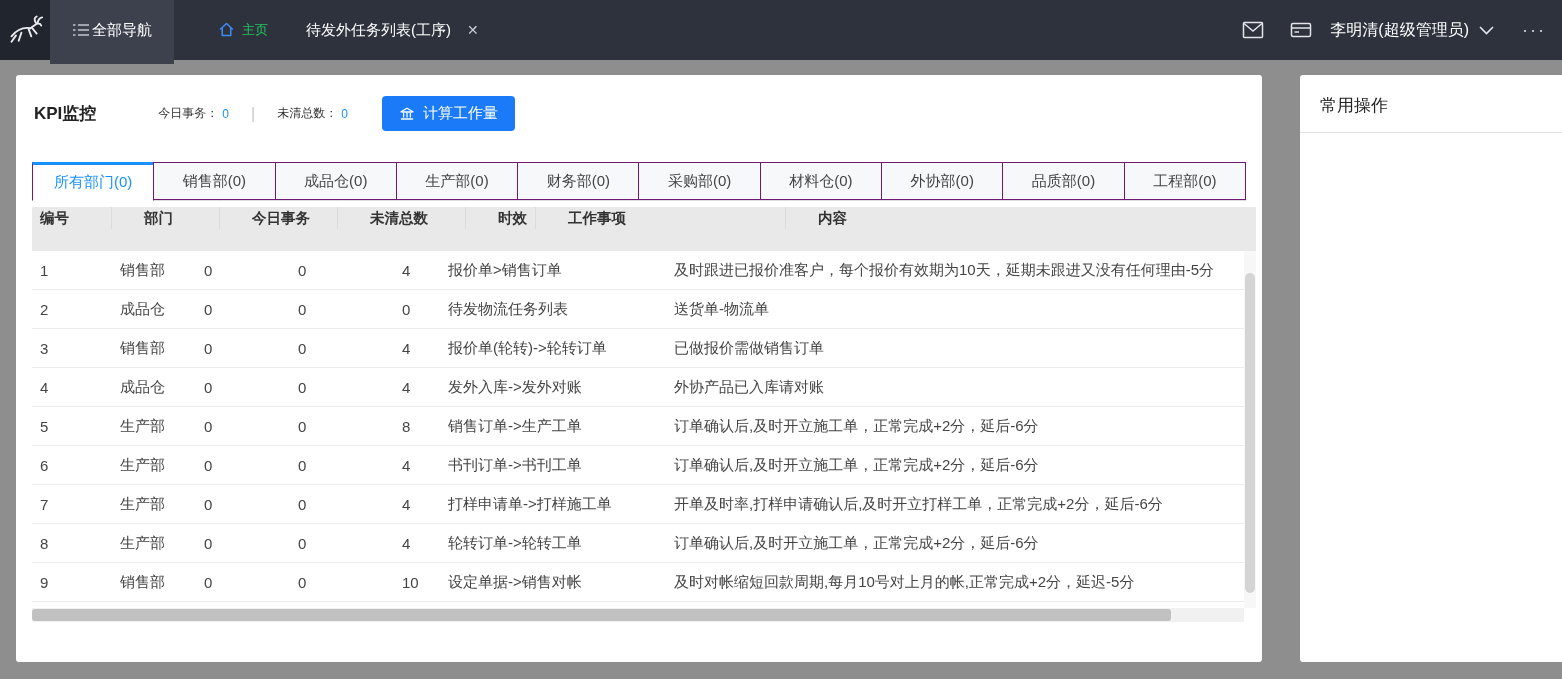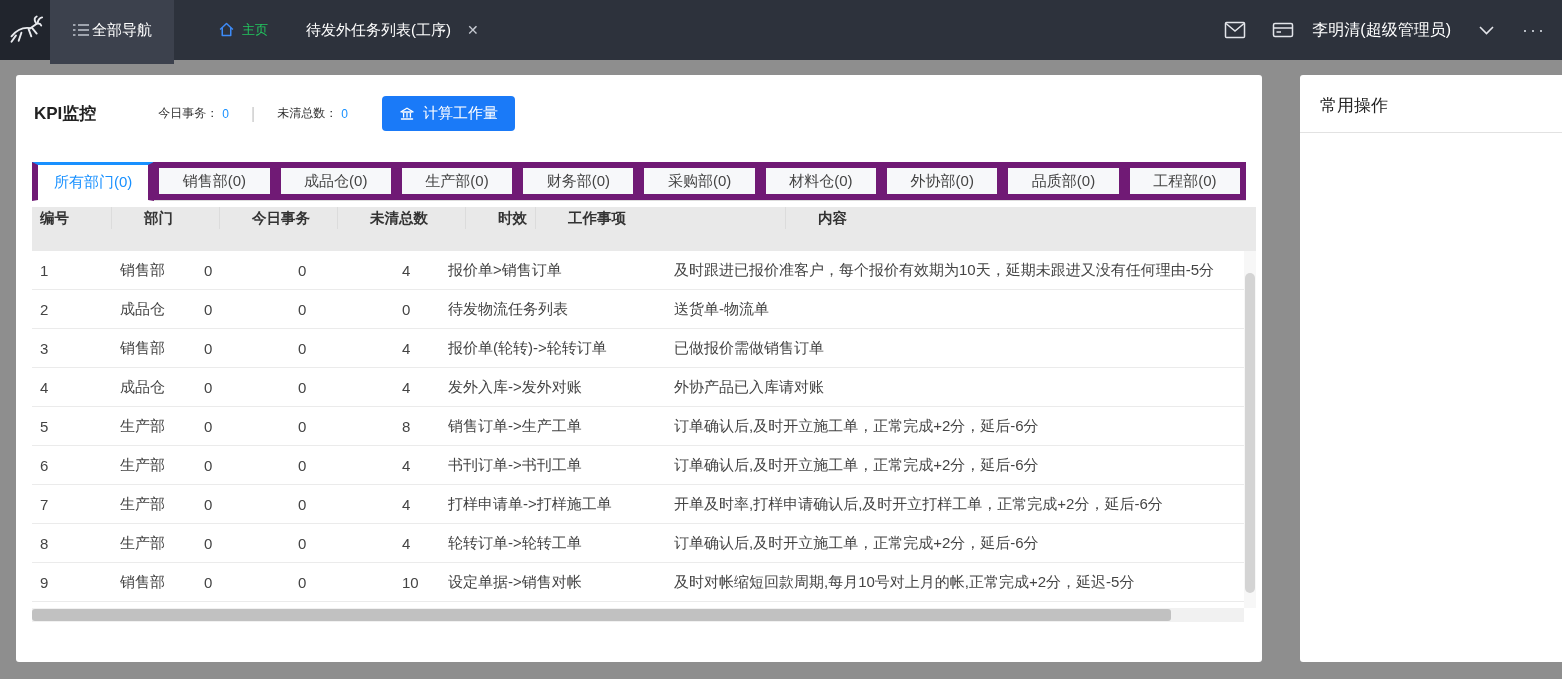--- a/index.html
+++ b/index.html
@@ -9,21 +9,21 @@
   
   .topbar { height: 60px; background: #2d323c; display: flex; align-items: center; }
   .logo-zone { width: 50px; height: 60px; background: #21252d; display: flex; align-items: center; justify-content: center; }
   .nav-all { height: 67px; min-width: 124px; background: #3c414d; display: flex; align-items: center; justify-content: center; gap: 2px; color: #ffffff; font-size: 15px; cursor: pointer; padding: 0 14px; }
   .top-tabs { display: flex; align-items: center; margin-left: 44px; gap: 38px; }
   .home-tab { display: flex; align-items: flex-start; gap: 7px; color: #22c55e; font-size: 13px; cursor: pointer; }
   .task-tab { display: flex; align-items: center; gap: 16px; color: #fff; font-size: 15px; cursor: pointer; }
   .task-close { color: #c6cad2; font-size: 14px; cursor: pointer; }
   .top-right { margin-left: auto; display: flex; align-items: center; padding-right: 16px; }
   .icon-btn { display: flex; align-items: center; justify-content: center; width: 34px; height: 34px; cursor: pointer; }
-  .user-block { display: flex; align-items: center; gap: 28px; margin-left: 12px; color: #fff; font-size: 16px; cursor: pointer; }
+  .user-block { display: flex; align-items: center; gap: 10px; margin-left: 12px; color: #fff; font-size: 16px; cursor: pointer; }
   .more-dots { color: #cdd1d9; font-size: 18px; letter-spacing: 2px; margin-left: 28px; cursor: pointer; }
 
   
   .main-panel { position: absolute; left: 16px; top: 75px; width: 1246px; height: 587px; background: #fff; border-radius: 3px; }
   .side-panel { position: absolute; left: 1300px; top: 75px; width: 268px; height: 587px; background: #fff; border-radius: 3px; }
 
   
   .kpi-header { height: 87px; display: flex; align-items: center; padding: 0 16px 10px 18px; }
   .kpi-title { font-size: 17px; font-weight: bold; color: #222; }
   .kpi-stat { display: flex; align-items: center; font-size: 12px; color: #333; }
@@ -31,21 +31,21 @@
   .kpi-stat .val { color: #1890ff; }
   .stat-today { margin-left: 62px; }
   .stat-sep { color: #c9c9c9; margin: 0 22px; font-size: 16px; }
   .filters { margin-left: auto; display: flex; align-items: center; gap: 26px; }
   .cb-item { display: flex; align-items: center; gap: 8px; font-size: 15px; color: #333; cursor: pointer; }
   .cb-box { width: 17px; height: 17px; background: #1b80f8; border-radius: 3px; display: flex; align-items: center; justify-content: center; }
   .calc-btn { margin-left: 34px; height: 35px; padding: 0 17px; background: #1a7af8; color: #fff; font-size: 15px; border: none; border-radius: 4px; display: flex; align-items: center; gap: 8px; cursor: pointer; font-family: inherit; }
 
   
   .dept-tabs { display: flex; margin: 0 16px; height: 39px; border-bottom: 1px solid #ddd; }
-  .dtab { flex: 1; display: flex; align-items: center; justify-content: center; font-size: 15px; color: #444; background: #f7f8fa; border: 6px solid #701a75; margin-left: -1px; cursor: pointer; }
+  .dtab { flex: 1; display: flex; align-items: center; justify-content: center; font-size: 15px; color: #444; background: #f7f8fa; border: 1px solid #701a75; margin-left: -1px; cursor: pointer; }
   .dtab:first-child { margin-left: 0; }
   .dtab.active { background: #fff; color: #1890ff; border-top: 3px solid #1890ff; border-bottom: 1px solid #fff; margin-bottom: -1px; }
 
   
   .table-zone { margin: 6px 6px 0 16px; }
   .thead { display: flex; height: 44px; background: #e9e9e9; align-items: flex-start; gap: 24px; }
   .th { font-size: 14.5px; font-weight: bold; color: #333; padding-left: 8px; border-right: 1px solid #dcdcdc; height: 22px; line-height: 22px; white-space: nowrap; overflow: hidden; }
   .th:last-child { border-right: none; }
   .body-wrap { display: flex; height: 357px; overflow: hidden; }
   .rows { flex: 1; overflow: hidden; }

